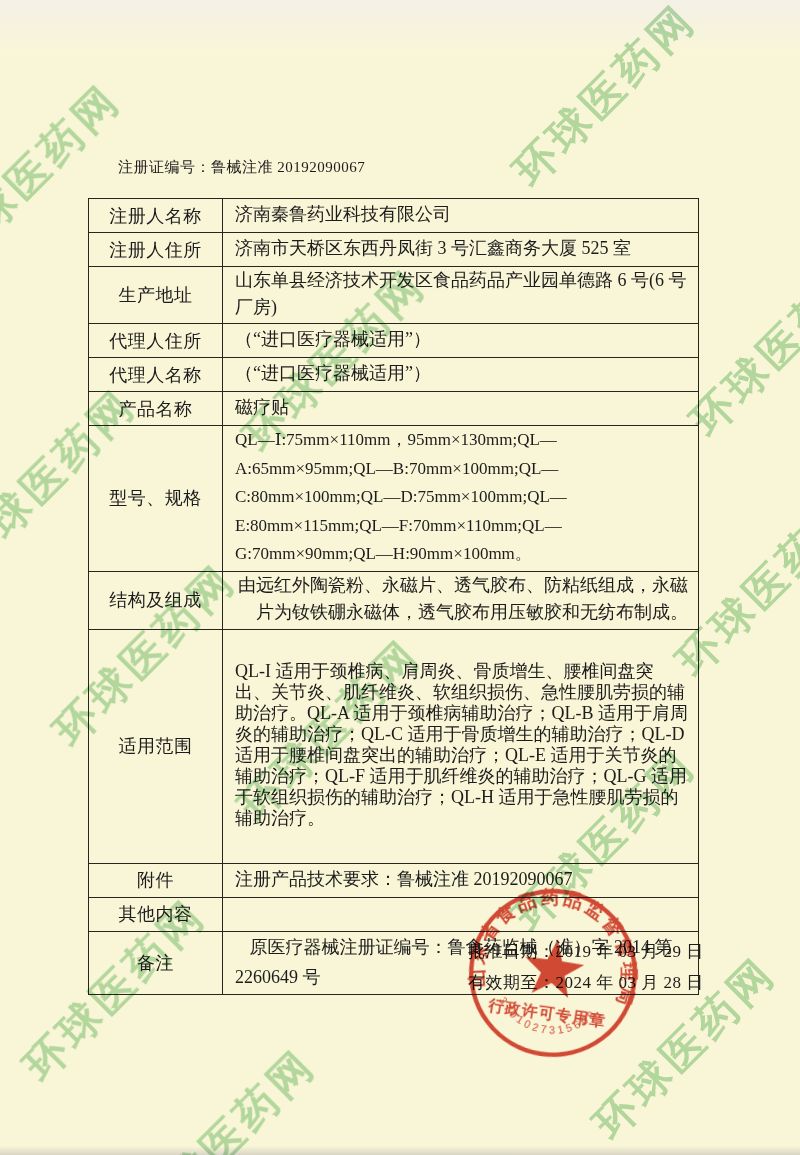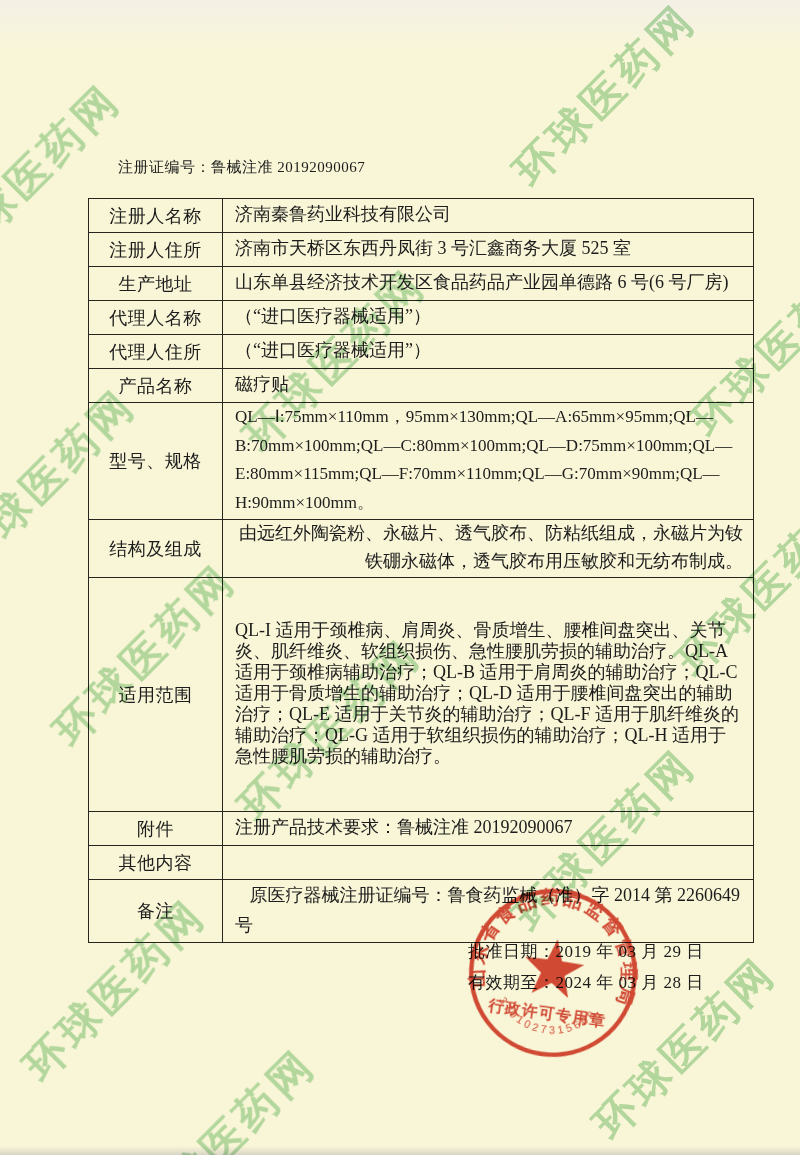--- a/index.html
+++ b/index.html
@@ -17,30 +17,30 @@
     position: absolute; top: 76px; left: 0; width: 100%;
     text-align: center; font-size: 31px; letter-spacing: 1px; font-weight: 500;
   }
   .reg-line {
     position: absolute; top: 158px; left: 118px;
     font-size: 15px; letter-spacing: 0.5px;
   }
 
   
   table.cert {
-    position: absolute; top: 198px; left: 88px; width: 666px;
+    position: absolute; top: 198px; left: 88px; width: 611px;
     border-collapse: collapse; table-layout: fixed;
   }
   table.cert td {
     border: 1px solid #26261f;
     font-size: 18px;
     vertical-align: middle;
   }
   td.lbl { width: 134px; text-align: center; letter-spacing: 0.5px; }
-  td.val { padding: 0 10px 2px 12px; line-height: 27px; font-family: Liberation Serif, serif; }
+  td.val { padding: 0 10px 2px 12px; line-height: 27px; }
   tr.r-sm  { height: 34px; }
   tr.r-spec { height: 113px; }
   tr.r-spec td.val { line-height: 28.5px; font-size: 17px; }
   tr.r-comp { height: 55px; }
   tr.r-comp td.val { line-height: 27.5px; text-align: right; }
   tr.r-scope { height: 234px; }
   tr.r-scope td.val { line-height: 21px; }
   tr.r-note { height: 60px; margin-left: 36px; }
   tr.r-note td.val { line-height: 30px; text-indent: 0.8em; }
 
@@ -96,25 +96,25 @@
     </tr>
     <tr class="r-sm">
       <td class="lbl">注册人住所</td>
       <td class="val">济南市天桥区东西丹凤街 3 号汇鑫商务大厦 525 室</td>
     </tr>
     <tr class="r-sm">
       <td class="lbl">生产地址</td>
       <td class="val">山东单县经济技术开发区食品药品产业园单德路 6 号(6 号厂房)</td>
     </tr>
     <tr class="r-sm">
-      <td class="lbl">代理人名称</td>
+      <td class="lbl">代理人住所</td>
       <td class="val">（“进口医疗器械适用”）</td>
     </tr>
     <tr class="r-sm">
-      <td class="lbl">代理人住所</td>
+      <td class="lbl">代理人名称</td>
       <td class="val">（“进口医疗器械适用”）</td>
     </tr>
     <tr class="r-sm">
       <td class="lbl">产品名称</td>
       <td class="val">磁疗贴</td>
     </tr>
     <tr class="r-spec">
       <td class="lbl">型号、规格</td>
       <td class="val">QL—Ⅰ:75mm×110mm，95mm×130mm;QL—A:65mm×95mm;QL—B:70mm×100mm;QL—C:80mm×100mm;QL—D:75mm×100mm;QL—E:80mm×115mm;QL—F:70mm×110mm;QL—G:70mm×90mm;QL—H:90mm×100mm。</td>
     </tr>

